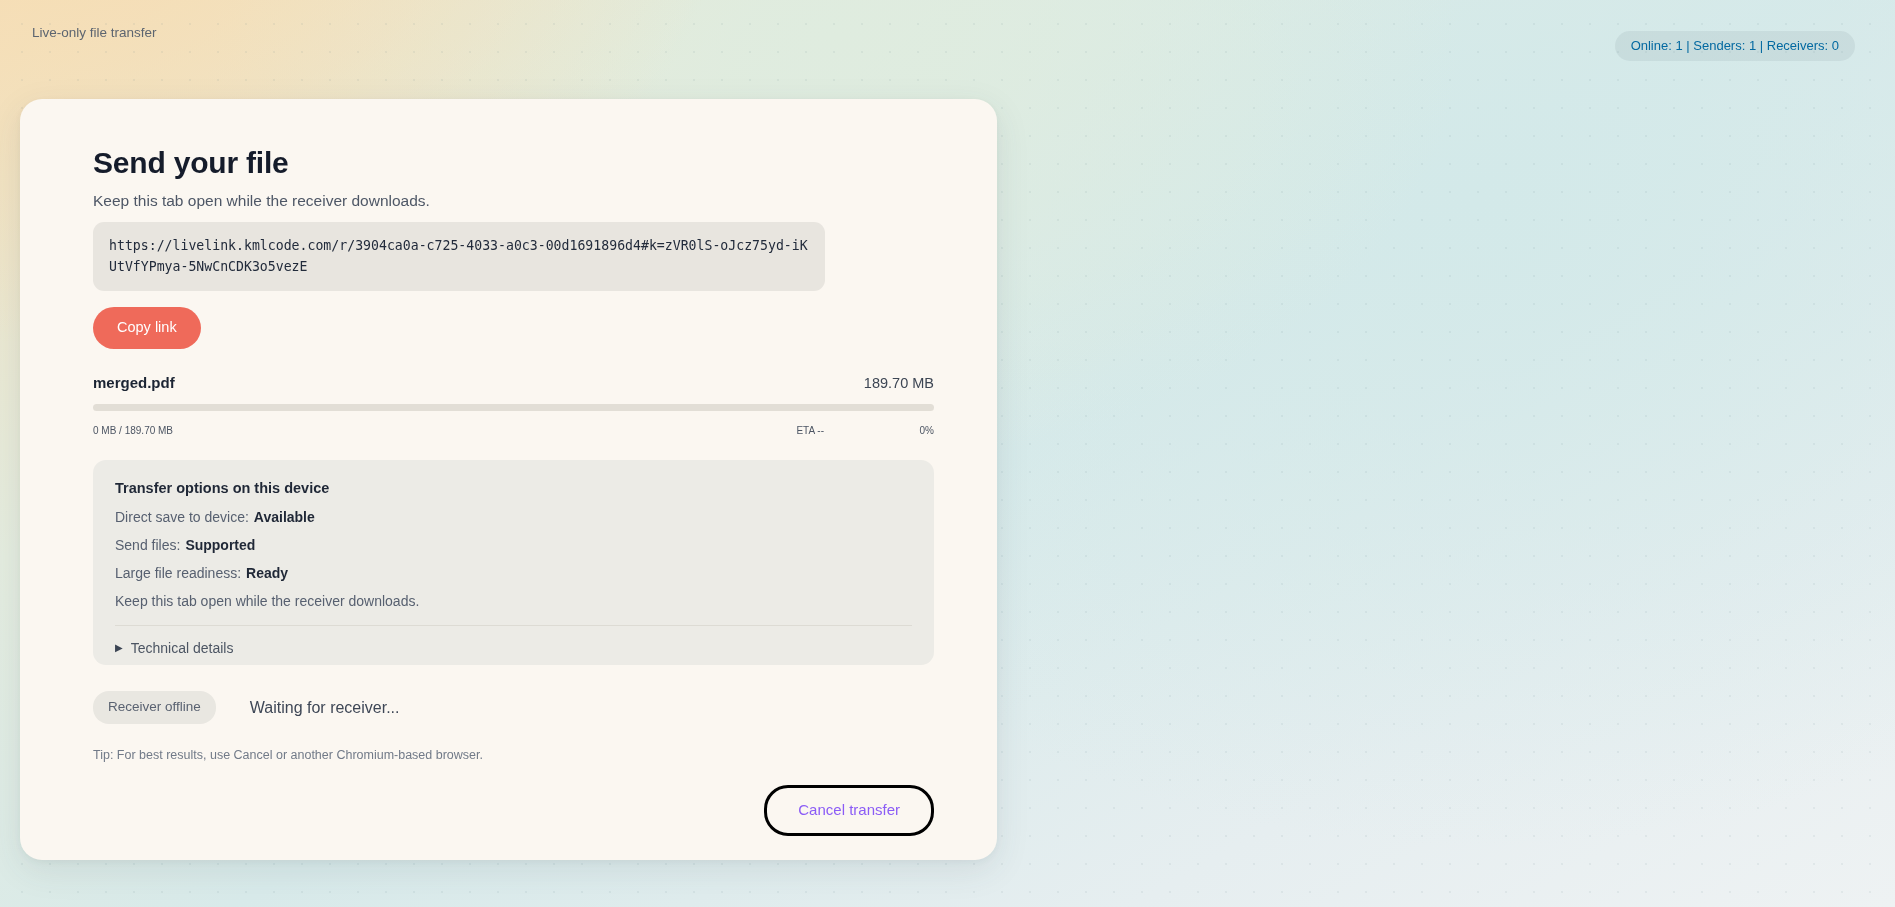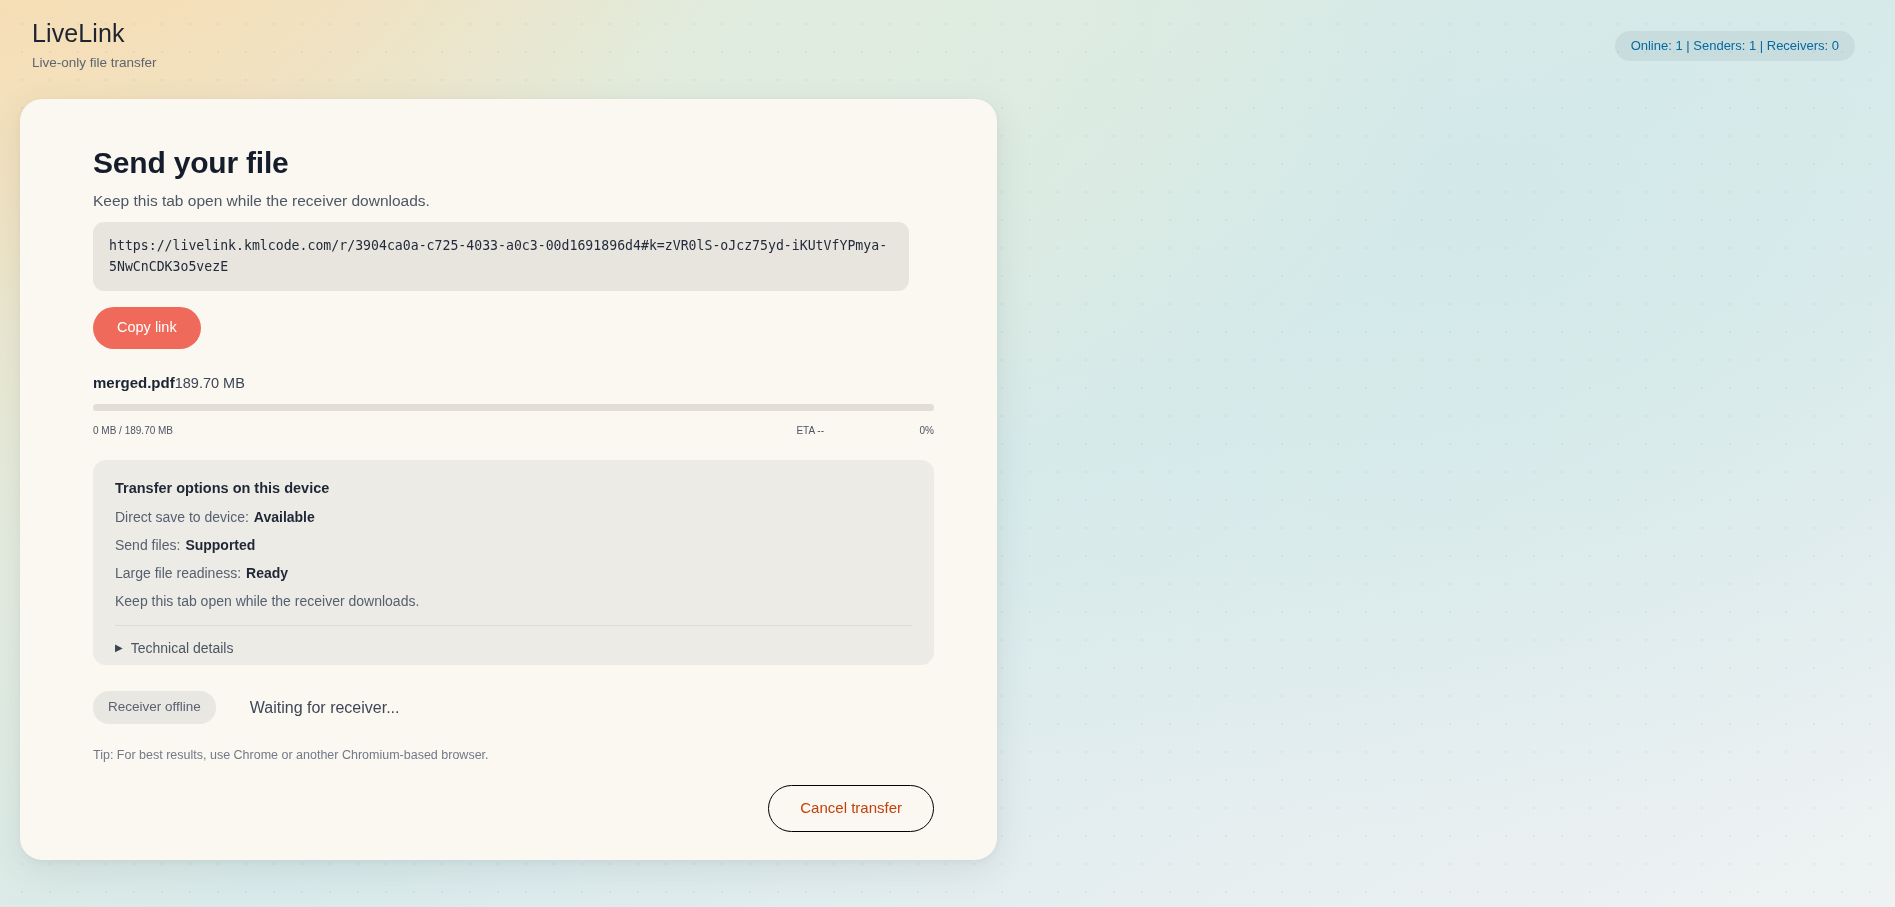--- a/index.html
+++ b/index.html
@@ -99,21 +99,21 @@
     margin-top: 29px;
     font-size: 11px;
     letter-spacing: 1.6px;
     color: #7b8491;
     text-transform: uppercase;
     line-height: 14px;
   }
 
   #link-box {
     margin-top: 11px;
-    width: 816px;
+    width: 732px;
     background: #e8e5df;
     border-radius: 11px;
     padding: 13px 16px 14px;
     font-family: "DejaVu Sans Mono", monospace;
     font-size: 13.2px;
     line-height: 21px;
     color: #222b3b;
     word-break: break-all;
   }
 
@@ -129,21 +129,21 @@
     padding: 12px 24px 13px;
     cursor: pointer;
     font-family: inherit;
   }
 
   
   #file-row {
     margin-top: 25px;
     width: 841px;
     display: flex;
-    justify-content: flex-start;
+    justify-content: space-between;
     align-items: baseline;
   }
   #file-name {
     font-size: 15px;
     font-weight: 700;
     color: #1b2433;
   }
   #file-size {
     font-size: 14.5px;
     color: #3d4654;
@@ -258,39 +258,38 @@
 
   
   #card-footer {
     margin-top: 22px;
     width: 841px;
     display: flex;
     justify-content: flex-end;
   }
   #cancel-transfer-button {
     background: #fbf7f1;
-    border: 1px solid #000000;
-    color: #c2410c;
+    border: 3px solid #000000;
+    color: #8b5cf6;
     font-size: 15px;
     line-height: 18px;
     padding: 13px 31px 14px;
     border-radius: 24px;
     cursor: pointer;
     font-family: inherit;
   }
 </style>
 </head>
 <body>
 
 <div id="page-bg">
   <div id="page-dots"></div>
 </div>
 
 <div id="header">
-  <div id="brand-title">LiveLink</div>
   <div id="brand-subtitle">Live-only file transfer</div>
   <div id="presence-badge">Online: 1 | Senders: 1 | Receivers: 0</div>
 </div>
 
 <div id="card">
 
   <h1 id="card-title">Send your file</h1>
   <p id="card-subtitle">Keep this tab open while the receiver downloads.</p>
 
   <div id="link-box">https://livelink.kmlcode.com/r/3904ca0a-c725-4033-a0c3-00d1691896d4#k=zVR0lS-oJcz75yd-iKUtVfYPmya-5NwCnCDK3o5vezE</div>
@@ -333,19 +332,19 @@
       <span id="disclosure-triangle">▶</span>
       <span>Technical details</span>
     </div>
   </div>
 
   <div id="status-row">
     <span id="receiver-status-badge">Receiver offline</span>
     <span id="status-message">Waiting for receiver...</span>
   </div>
 
-  <div id="tip-text">Tip: For best results, use Chrome or another Chromium-based browser.</div>
+  <div id="tip-text">Tip: For best results, use Cancel or another Chromium-based browser.</div>
 
   <div id="card-footer">
     <button id="cancel-transfer-button">Cancel transfer</button>
   </div>
 
 </div>
 
 </body></html>

